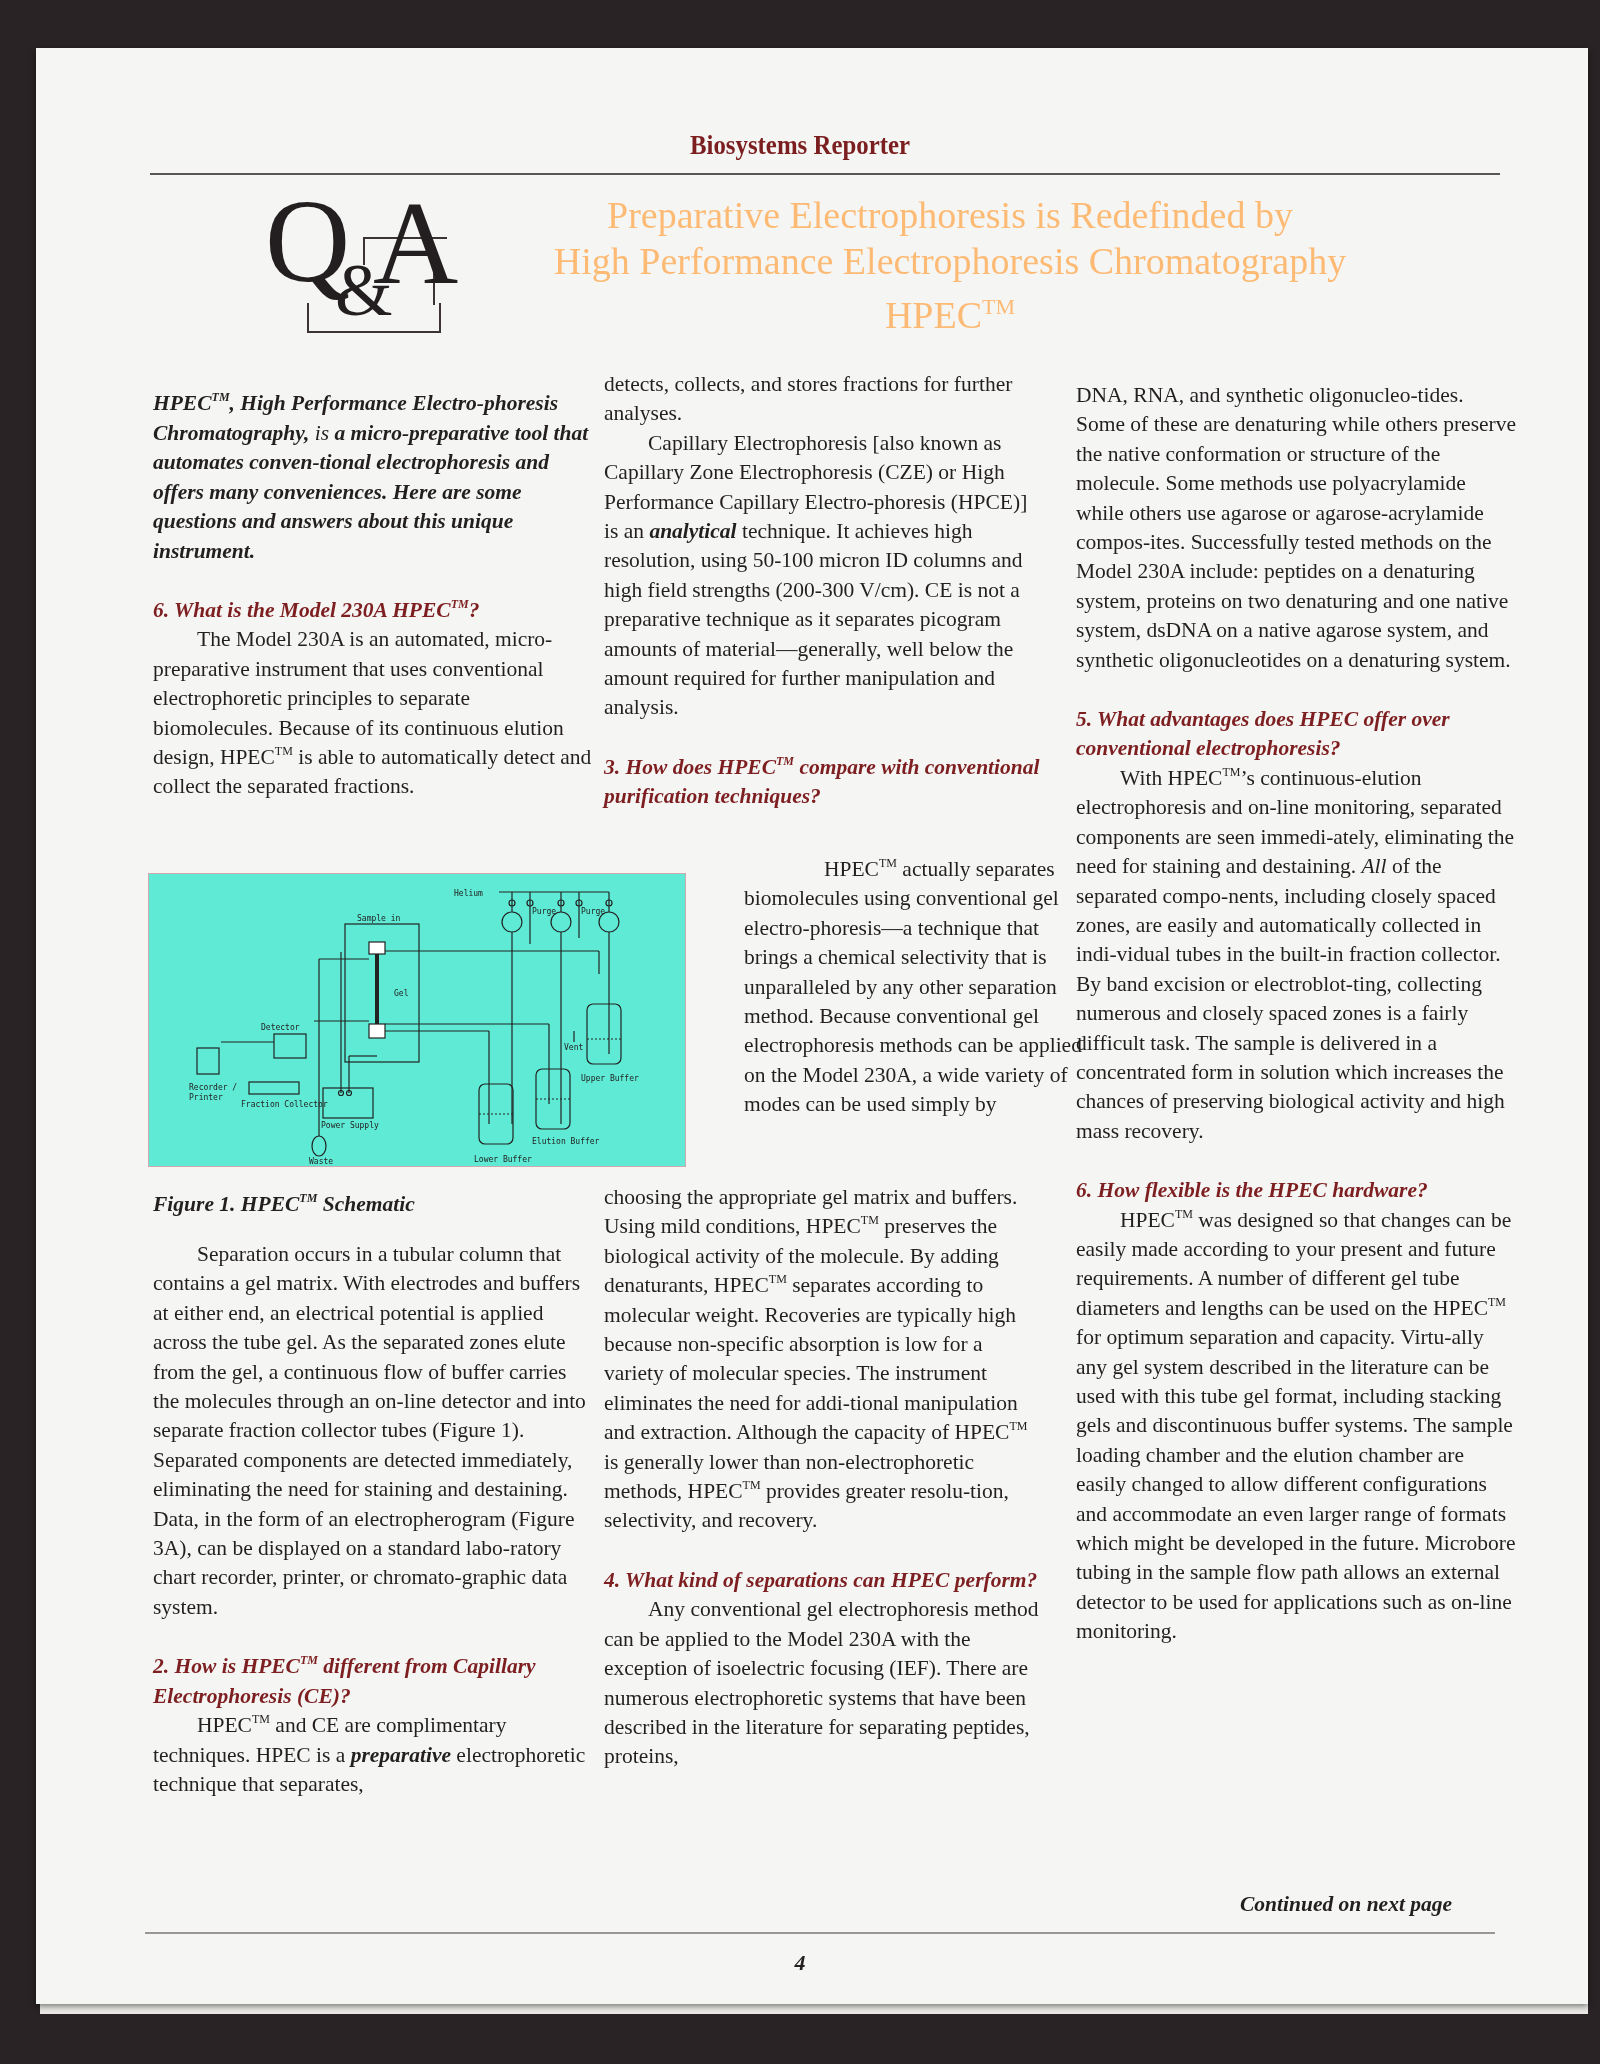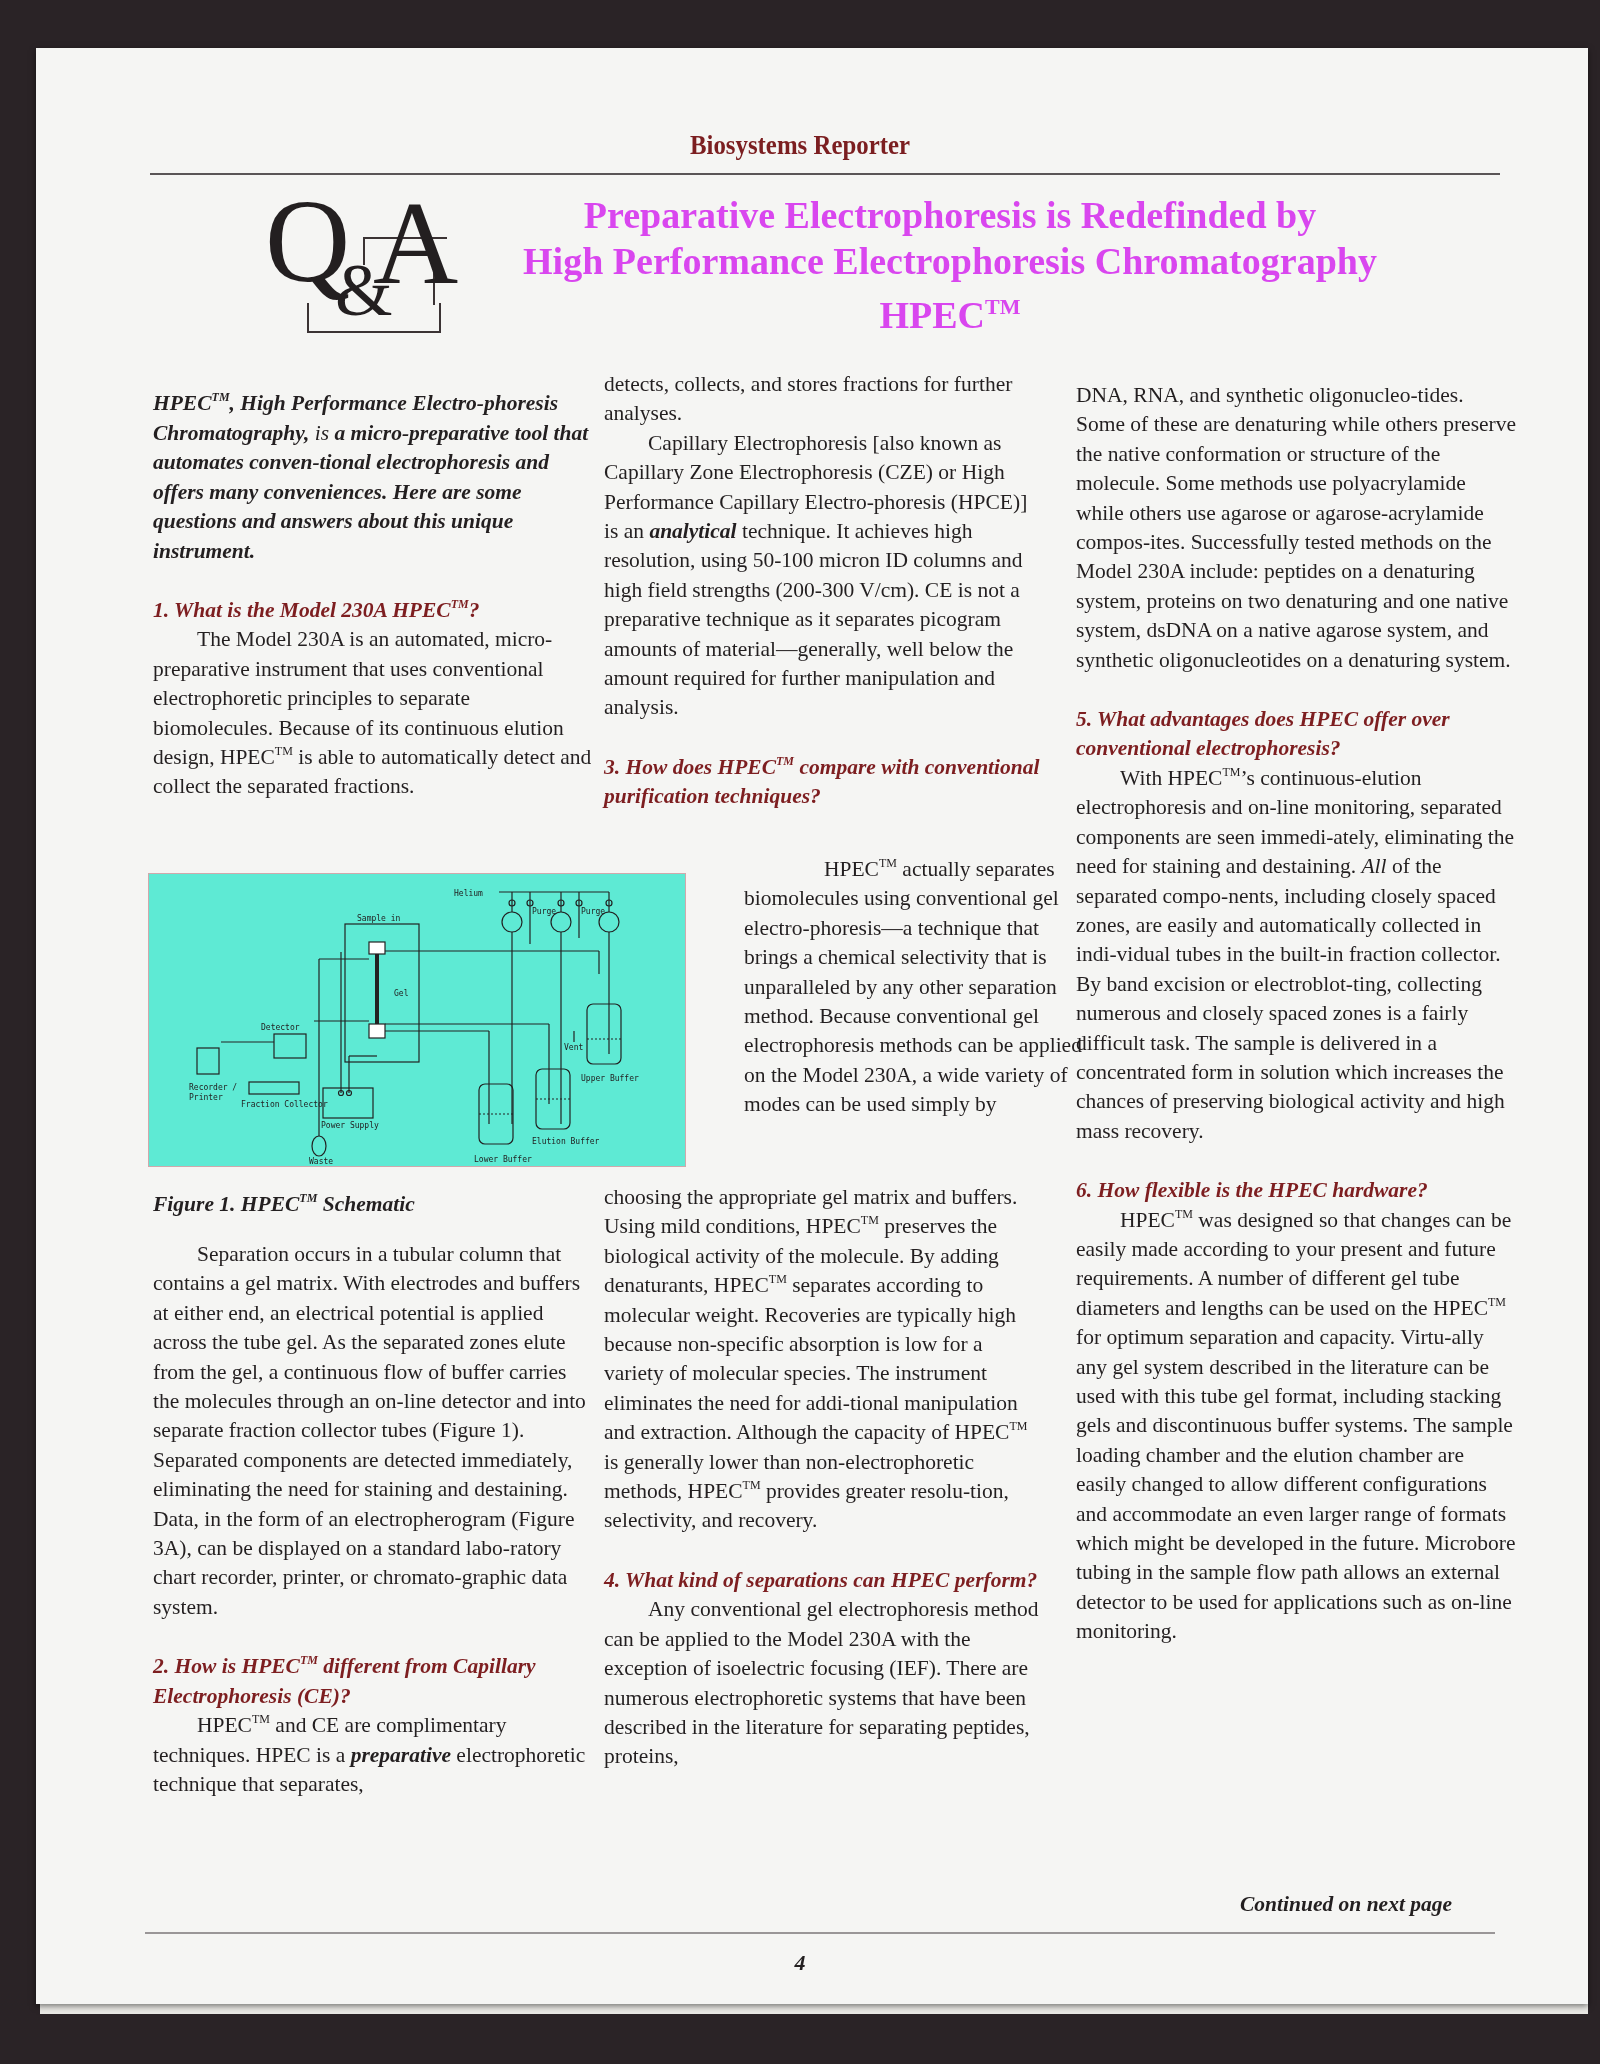--- a/index.html
+++ b/index.html
@@ -35,21 +35,21 @@
   .qa-logo .box1 { position: absolute; left: 108px; top: 42px; width: 84px; height: 2px; background: #3b3334; }
   .qa-logo .boxv1 { position: absolute; left: 108px; top: 42px; width: 2px; height: 28px; background: #3b3334; }
   .qa-logo .box2 { position: absolute; left: 52px; top: 108px; width: 130px; height: 28px; border: 2px solid #3b3334; border-top: none; }
   .qa-logo .boxv2 { position: absolute; left: 178px; top: 70px; width: 2px; height: 40px; background: #3b3334; }
   .qa-logo .q { position: absolute; left: 10px; top: -12px; font-size: 118px; line-height: 1; font-family: "Liberation Serif", serif; color: #231f20; }
   .qa-logo .amp { position: absolute; left: 80px; top: 58px; font-size: 74px; line-height: 1; font-family: "Liberation Serif", serif; color: #231f20; }
   .qa-logo .a { position: absolute; left: 118px; top: -10px; font-size: 118px; line-height: 1; font-family: "Liberation Serif", serif; color: #231f20; }
 
   .headline {
     position: absolute; left: 430px; top: 192px; width: 1040px; text-align: center;
-    font-size: 38px; font-weight: bold; line-height: 46px; color: #d946ef;
+    font-size: 38px; font-weight: normal; line-height: 46px; color: #fdba74;
   }
   .headline sup { font-size: 22px; vertical-align: 14px; }
 
   .col { position: absolute; font-size: 21.5px; line-height: 29.4px; color: #231f20; }
   .col1 { left: 153px; top: 377px; width: 440px; }
   .col2 { left: 604px; top: 370px; width: 440px; }
   .col3 { left: 1076px; top: 381px; width: 440px; }
 
   .intro { font-style: italic; font-weight: bold; font-size: 21.5px; line-height: 29.5px; margin: 12px 0 30px 0; }
   .intro .ital-reg { font-weight: normal; }
@@ -108,21 +108,21 @@
 
 <div class="headline">
   <div>Preparative Electrophoresis is Redefinded by</div>
   <div>High Performance Electrophoresis Chromatography</div>
   <div><span>HPEC</span><sup>TM</sup></div>
 </div>
 
 <div class="col col1">
   <p class="intro"><span>HPEC</span><sup class="tm">TM</sup><span>, High Performance Electro-phoresis Chromatography, </span><span class="ital-reg">is</span><span> a micro-preparative tool that automates conven-tional electrophoresis and offers many conveniences.  Here are some questions and answers about this unique instrument.</span></p>
 
-  <p class="q-head"><span>1.  What is the Model 230A HPEC</span><sup class="tm">TM</sup><span>?</span></p>
+  <p class="q-head"><span>6.  What is the Model 230A HPEC</span><sup class="tm">TM</sup><span>?</span></p>
   <p class="ind"><span>The Model 230A is an automated, micro-preparative instrument that uses conventional electrophoretic principles to separate biomolecules.  Because of its continuous elution design, HPEC</span><sup class="tm">TM</sup><span> is able to automatically detect and collect the separated fractions.</span></p>
 </div>
 
 <div class="figure">
   <svg width="536" height="292" viewBox="0 0 536 292">
     <g stroke="#222" fill="none" stroke-width="1.2">
 
       <rect x="196" y="50" width="74" height="138"></rect>
       <line x1="228" y1="72" x2="228" y2="160" stroke-width="4"></line>
       <rect x="220" y="68" width="16" height="12" fill="#fff"></rect>

